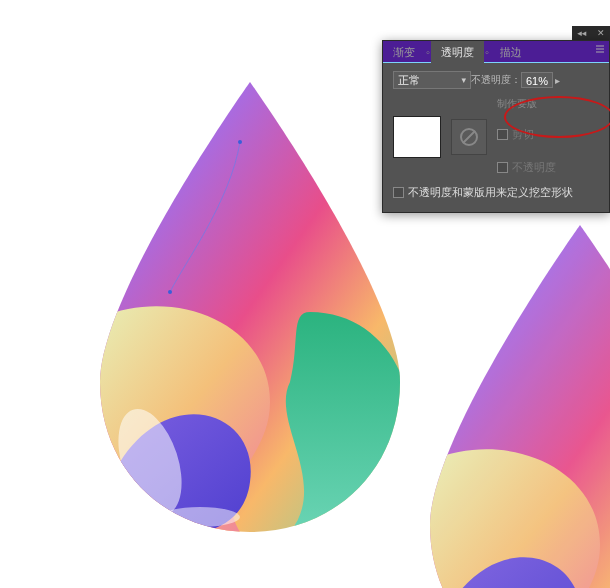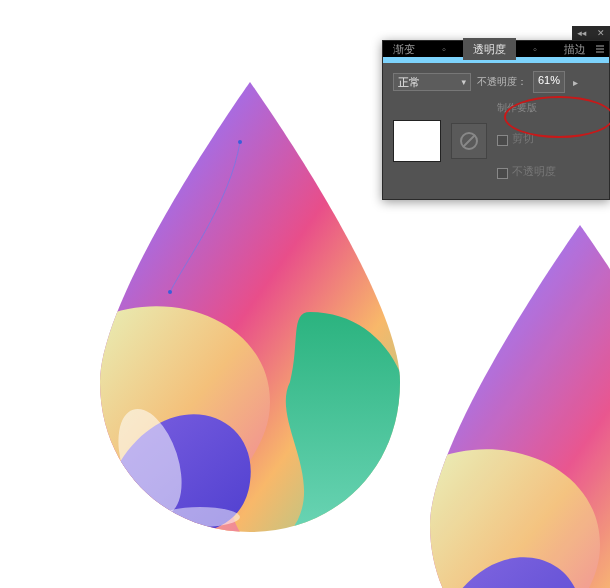--- a/index.html
+++ b/index.html
@@ -40,24 +40,23 @@
     width: 228px;
     background: #535353;
     color: #ccc;
     border: 1px solid #2a2a2a;
     box-shadow: 0 2px 10px rgba(0,0,0,.4);
   }
   .tabbar {
     display: flex;
     align-items: center;
     height: 22px;
-    background: #000000;
-    border-bottom: 6px solid #7dd3fc;
+    background: #4c1d95;
+    border-bottom: 1px solid #7dd3fc;
     position: relative;
-    gap: 16px;
   }
   .tab {
     padding: 0 10px;
     height: 22px;
     line-height: 22px;
     color: #999;
     cursor: pointer;
   }
   .tab.active {
     background: #535353;
@@ -72,40 +71,40 @@
     gap:6px;
     align-items:center;
   }
   .tiny-ico { width:10px; height:10px; display:inline-block; }
   .section {
     padding: 8px 10px 10px;
   }
   .row {
     display: flex;
     align-items: center;
-    gap: 6px;
+    gap: 0;
     margin-bottom: 8px;
   }
   .select {
     display:flex;
     align-items:center;
     justify-content:space-between;
     width: 78px;
     height: 18px;
     padding: 0 4px;
     background: #5c5c5c;
     border: 1px solid #777;
     color: #eee;
     cursor: pointer;
   }
   .select .chevron { font-size:9px; color:#ccc; }
   .opacity-label { color:#bbb; font-size:10px; }
   .opacity-val {
     width: 32px;
-    height: 22px;
+    height: 16px;
     background:#5c5c5c;
     border:1px solid #777;
     color:#fff;
     text-align:center;
     line-height:16px;
   }
   .opacity-arrow { color:#bbb; font-size:10px; padding:0 2px; cursor:pointer; }
   .highlight {
     position:absolute;
     border:2px solid #c81919;
@@ -139,21 +138,21 @@
   }
   .link-box {
     display:flex;
     flex-direction:column;
     gap:16px;
     font-size:10px;
     color:#777;
   }
   .chk-row {
     display:flex;
-    align-items:flex-end;
+    align-items:center;
     gap:4px;
     font-size:11px;
     color:#ddd;
     margin-bottom:2px;
   }
   .chk-row.dim { color:#777; }
   .chk {
     width:11px;
     height:11px;
     border:1px solid #888;
@@ -283,18 +282,22 @@
             <span class="chk"></span>
             <span>剪切</span>
           </div>
           <div class="chk-row dim">
             <span class="chk"></span>
             <span>不透明度</span>
           </div>
         </div>
       </div>
 
+      <div class="chk-row">
+        <span class="chk"></span>
+        <span>不透明度和蒙版用来定义挖空形状</span>
+      </div>
     </div>
 
     <div class="highlight"></div>
   </div>
 
 </div>
 
 </body></html>

